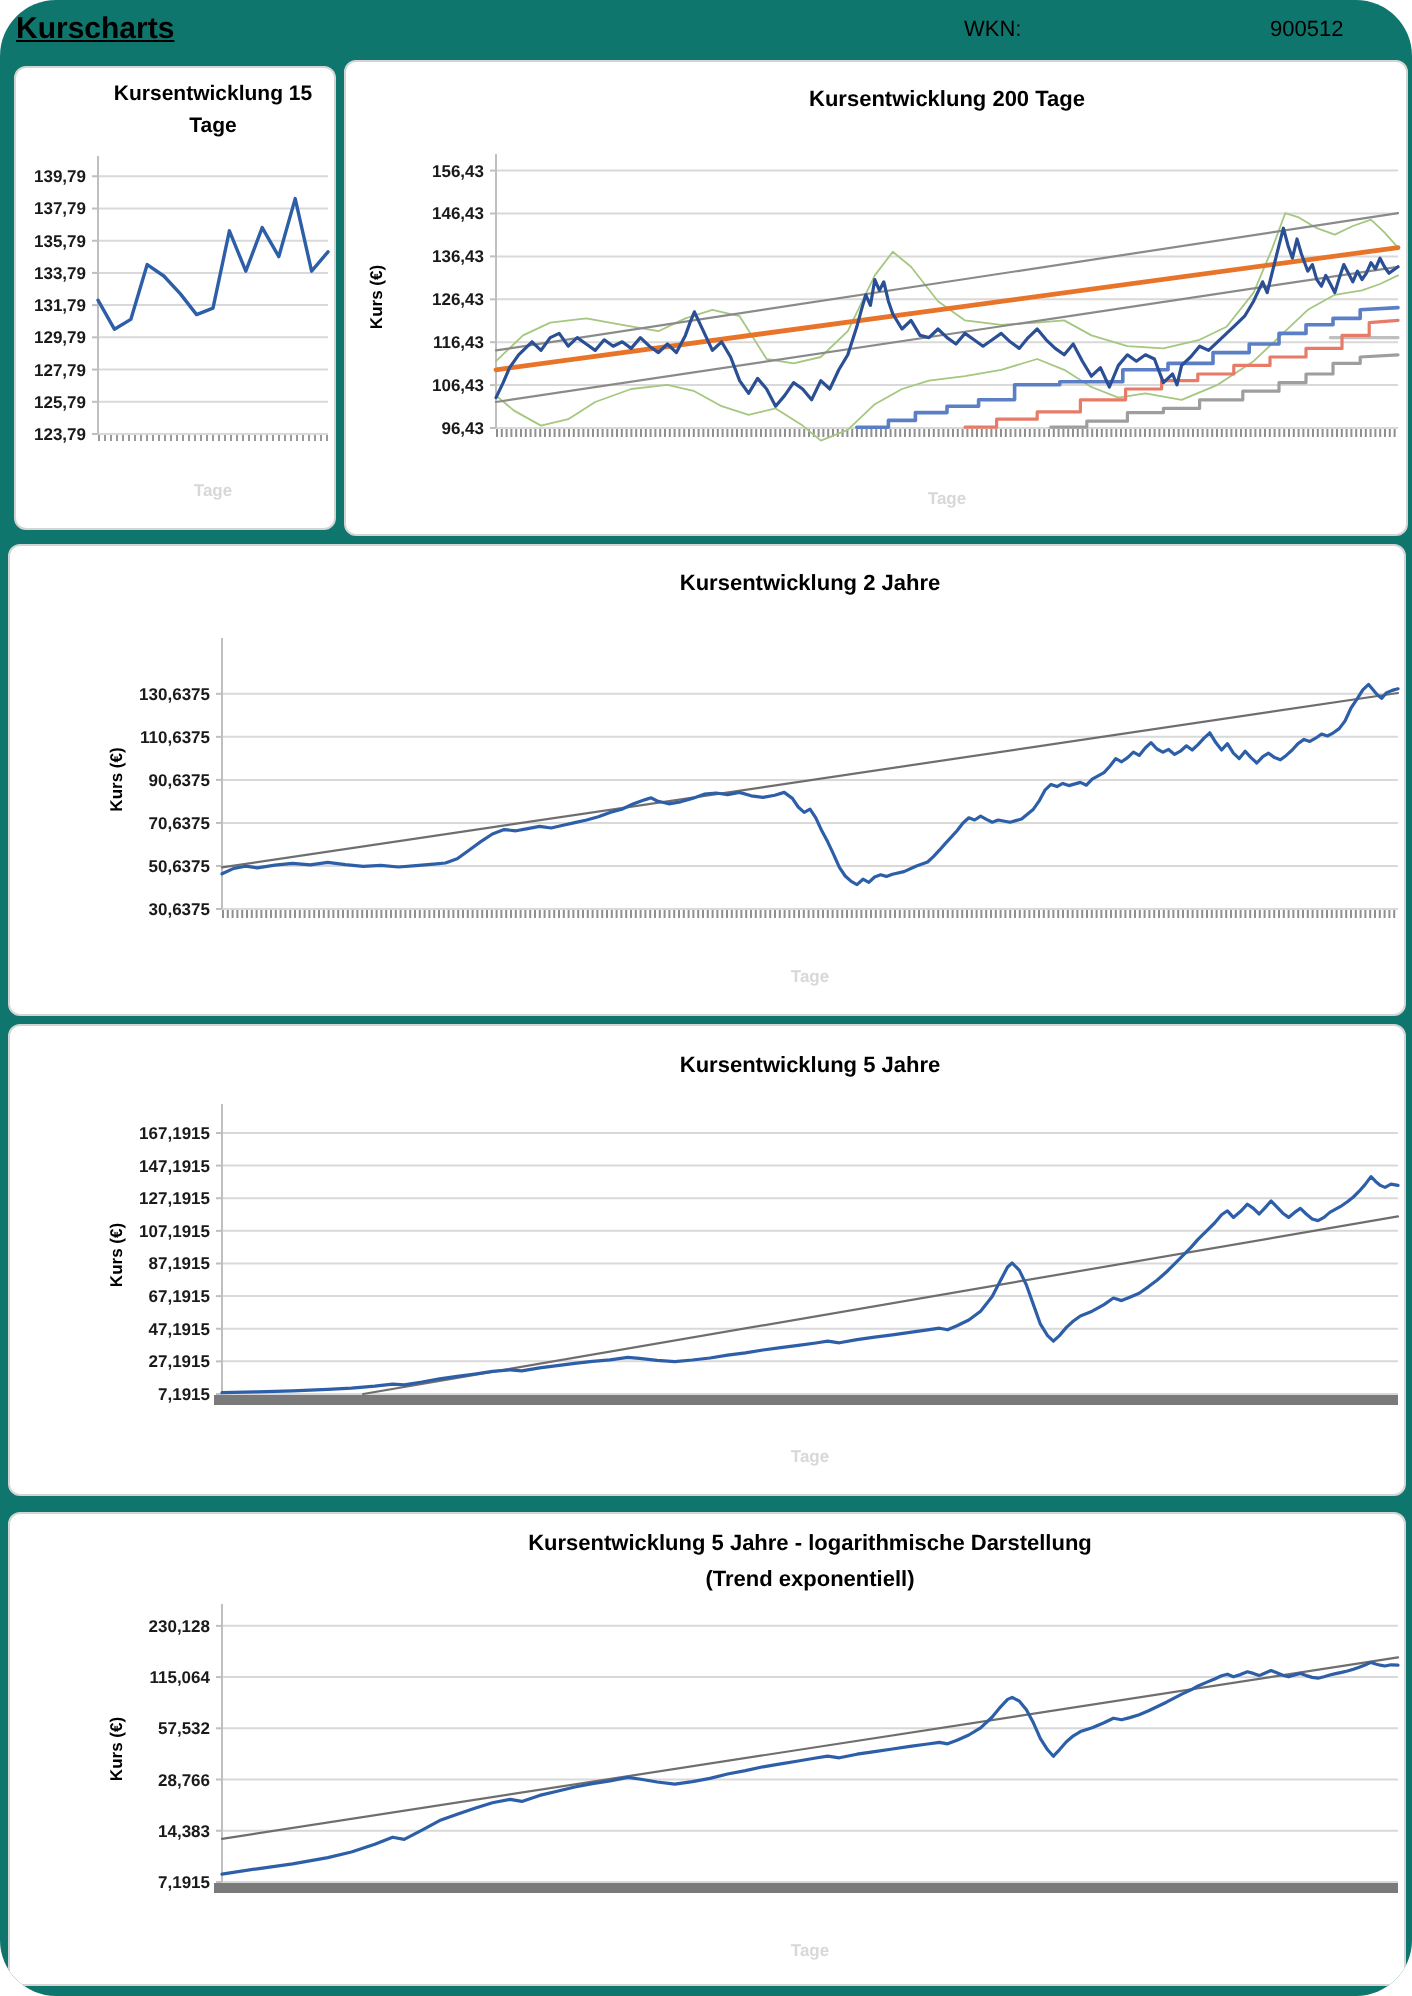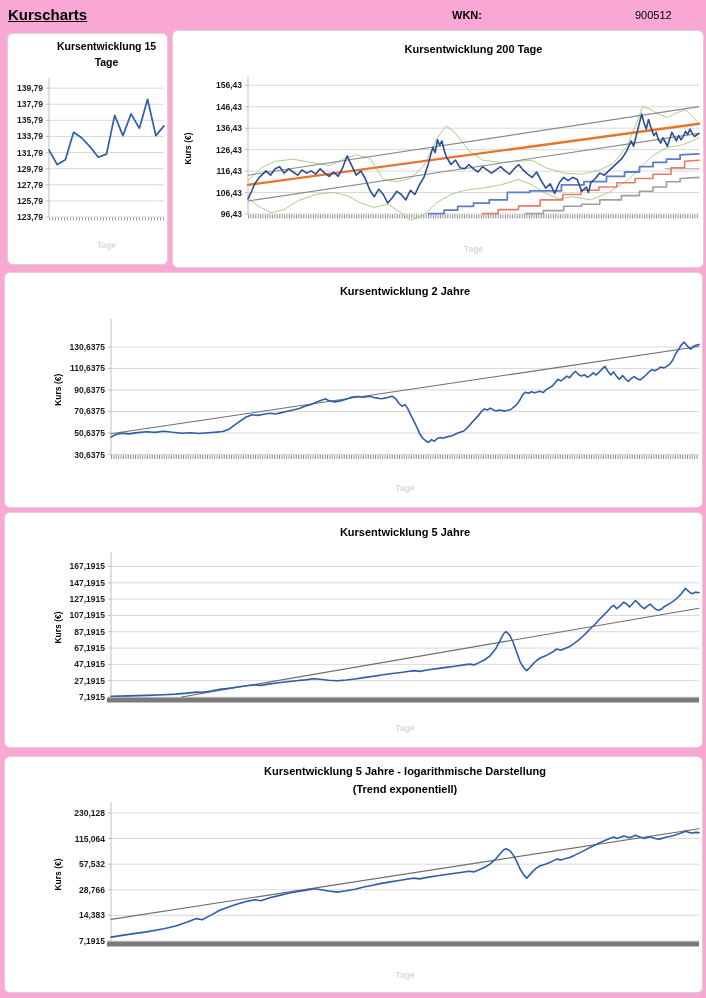--- a/index.html
+++ b/index.html
@@ -1,19 +1,19 @@
 <!DOCTYPE html>
 <html><head>
 <meta charset="utf-8">
 <style>
   html,body{margin:0;padding:0;background:#fff;}
   body{font-family:"Liberation Sans",sans-serif;}
-  .page{position:relative;width:706px;height:998px;background:#f9a8d4;overflow:hidden;}
+  .page{position:relative;width:706px;height:998px;background:#0f766e;overflow:hidden;border-radius:28px;}
   .hdr-title{position:absolute;left:8px;top:6px;font-size:15px;font-weight:bold;text-decoration:underline;color:#000;}
-  .hdr-wkn-label{position:absolute;left:452px;top:9px;font-size:11px;font-weight:bold;color:#000;}
+  .hdr-wkn-label{position:absolute;left:482px;top:9px;font-size:11px;font-weight:normal;color:#000;}
   .hdr-wkn-value{position:absolute;left:607px;top:9px;font-size:11px;color:#000;margin-left:28px;}
   .chart-box{position:absolute;border:1px solid #d4d4d4;border-radius:6px;background:#fff;box-sizing:border-box;}
   svg{display:block;}
   svg text{font-family:"Liberation Sans",sans-serif;}
 </style>
 </head>
 <body>
 
 <div class="page">
   <div class="hdr-title">Kurscharts</div>

